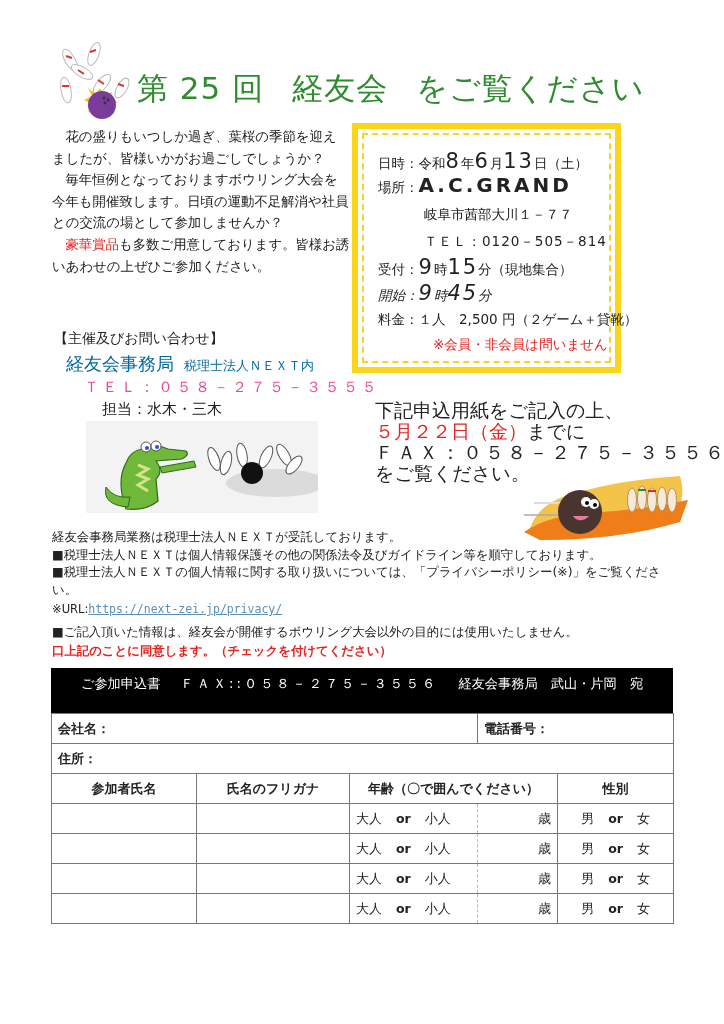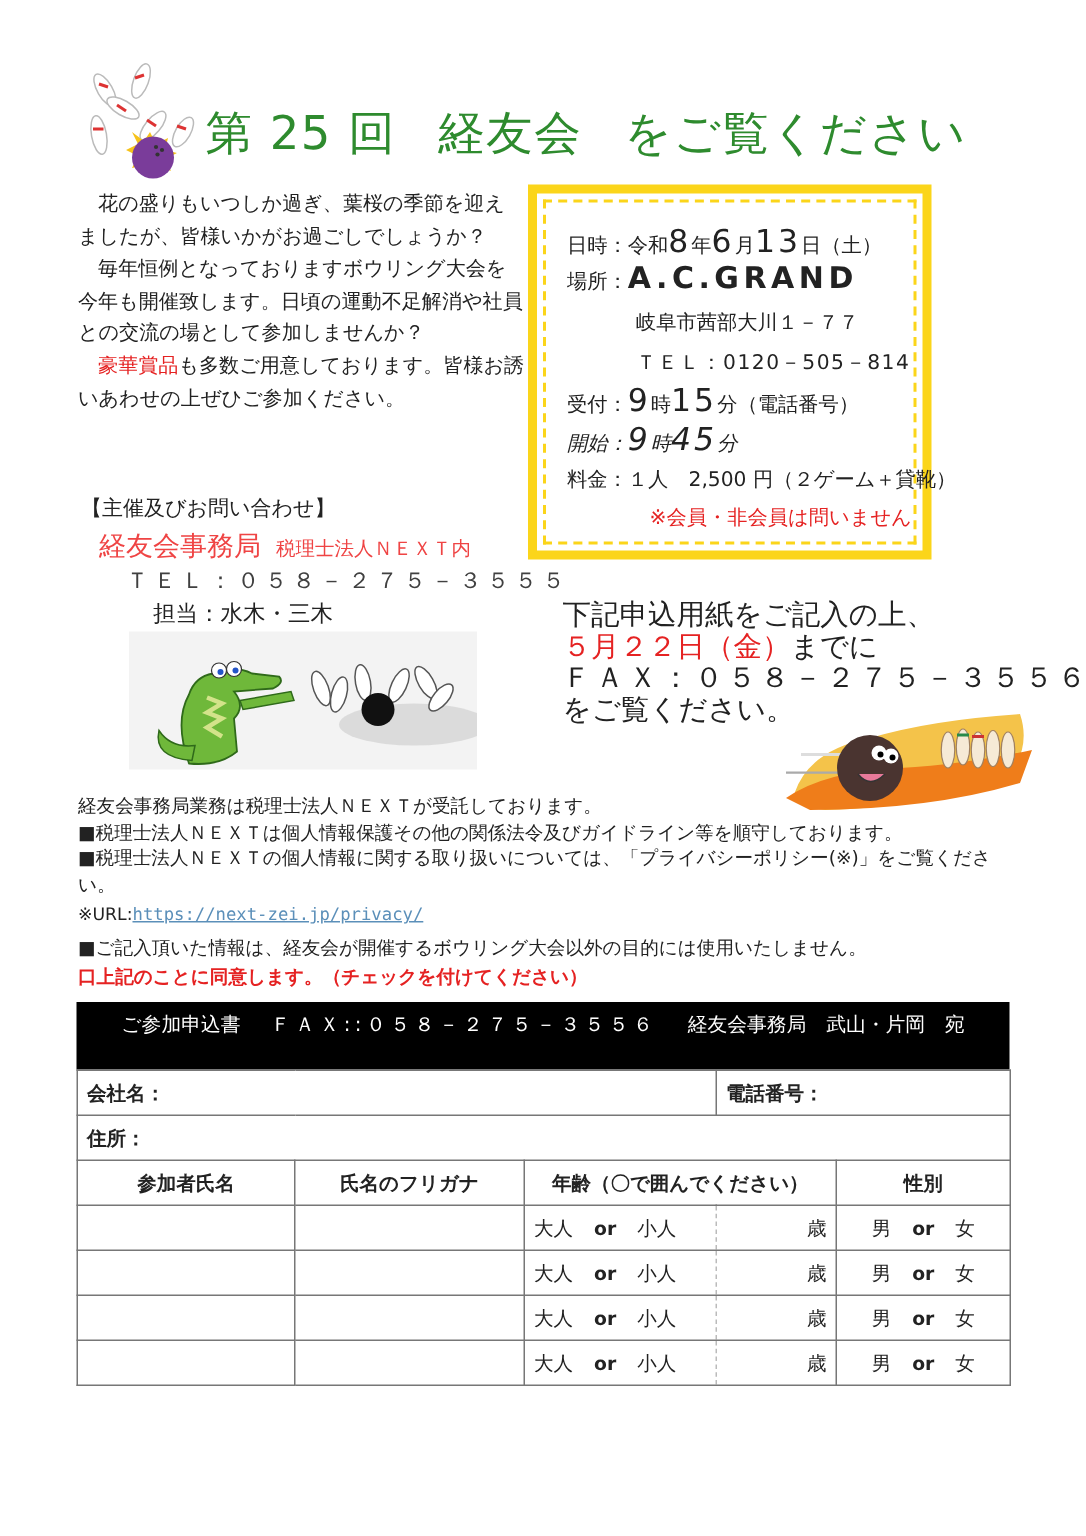--- a/index.html
+++ b/index.html
@@ -21,23 +21,23 @@
   
   .info-box { left: 352px; top: 123px; width: 269px; height: 250px; border: 6px solid #fbd51a; background: #fff; }
   .info-inner { position: absolute; left: 4px; top: 4px; right: 4px; bottom: 4px; border: 2px dashed #fbd51a; }
   .info-row { position: absolute; left: 20px; font-size: 13.5px; white-space: nowrap; color: #222; }
   .big { font-size: 21px; font-weight: normal; letter-spacing: 2px; }
   .venue { font-size: 20px; letter-spacing: 3px; font-weight: bold; font-family: "DejaVu Sans", sans-serif; }
   .info-note { position: absolute; left: 75px; font-size: 13.5px; color: #e52222; white-space: nowrap; }
 
   
   .contact-head { left: 54px; top: 330px; font-size: 14px; color: #222; white-space: nowrap; }
-  .contact-org { left: 66px; top: 352px; font-size: 18px; color: #ef4444; white-space: nowrap; }
+  .contact-org { left: 66px; top: 352px; font-size: 18px; color: #0369a1; white-space: nowrap; }
   .contact-org small { font-size: 13px; margin-left: 10px; }
-  .contact-tel { left: 84px; top: 378px; font-size: 15px; letter-spacing: 3.5px; color: #404040; white-space: nowrap; }
+  .contact-tel { left: 84px; top: 378px; font-size: 15px; letter-spacing: 3.5px; color: #ec4899; white-space: nowrap; }
   .contact-person { left: 102px; top: 400px; font-size: 15px; color: #222; white-space: nowrap; }
 
   .croc-img { left: 86px; top: 421px; width: 232px; height: 92px; background: #f3f3f3; }
 
   
   .apply { left: 375px; top: 400px; font-size: 19px; line-height: 21px; color: #222; white-space: nowrap; }
   .apply .fax { letter-spacing: 3px; }
 
   .ball-img { left: 520px; top: 470px; width: 170px; height: 70px; }
 
@@ -102,21 +102,21 @@
 
   <div class="info-row" style="top:20px;">
     <span>日時：</span><span>令和</span><span class="big">8</span><span>年</span><span class="big">6</span><span>月</span><span class="big">13</span><span>日</span><span>（土）</span>
   </div>
   <div class="info-row" style="top:44px;">
     <span>場所：</span><span class="venue">A.C.GRAND</span>
   </div>
   <div class="info-row" style="top:77px; left:66px;">岐阜市茜部大川１－７７</div>
   <div class="info-row" style="top:104px; left:66px; letter-spacing:1px;">ＴＥＬ：0120－505－814</div>
   <div class="info-row" style="top:126px;">
-    <span>受付：</span><span class="big">9</span><span>時</span><span class="big">15</span><span>分</span><span>（電話番号）</span>
+    <span>受付：</span><span class="big">9</span><span>時</span><span class="big">15</span><span>分</span><span>（現地集合）</span>
   </div>
   <div class="info-row" style="top:152px;font-style:italic;">
     <span>開始：</span><span class="big">9</span><span>時</span><span class="big">45</span><span>分</span>
   </div>
   <div class="info-row" style="top:182px;">
     <span>料金：</span><span>１人　2,500 円（２ゲーム＋貸靴）</span>
   </div>
   <div class="info-note" style="top:207px;">※会員・非会員は問いません</div>
 </div>
 

